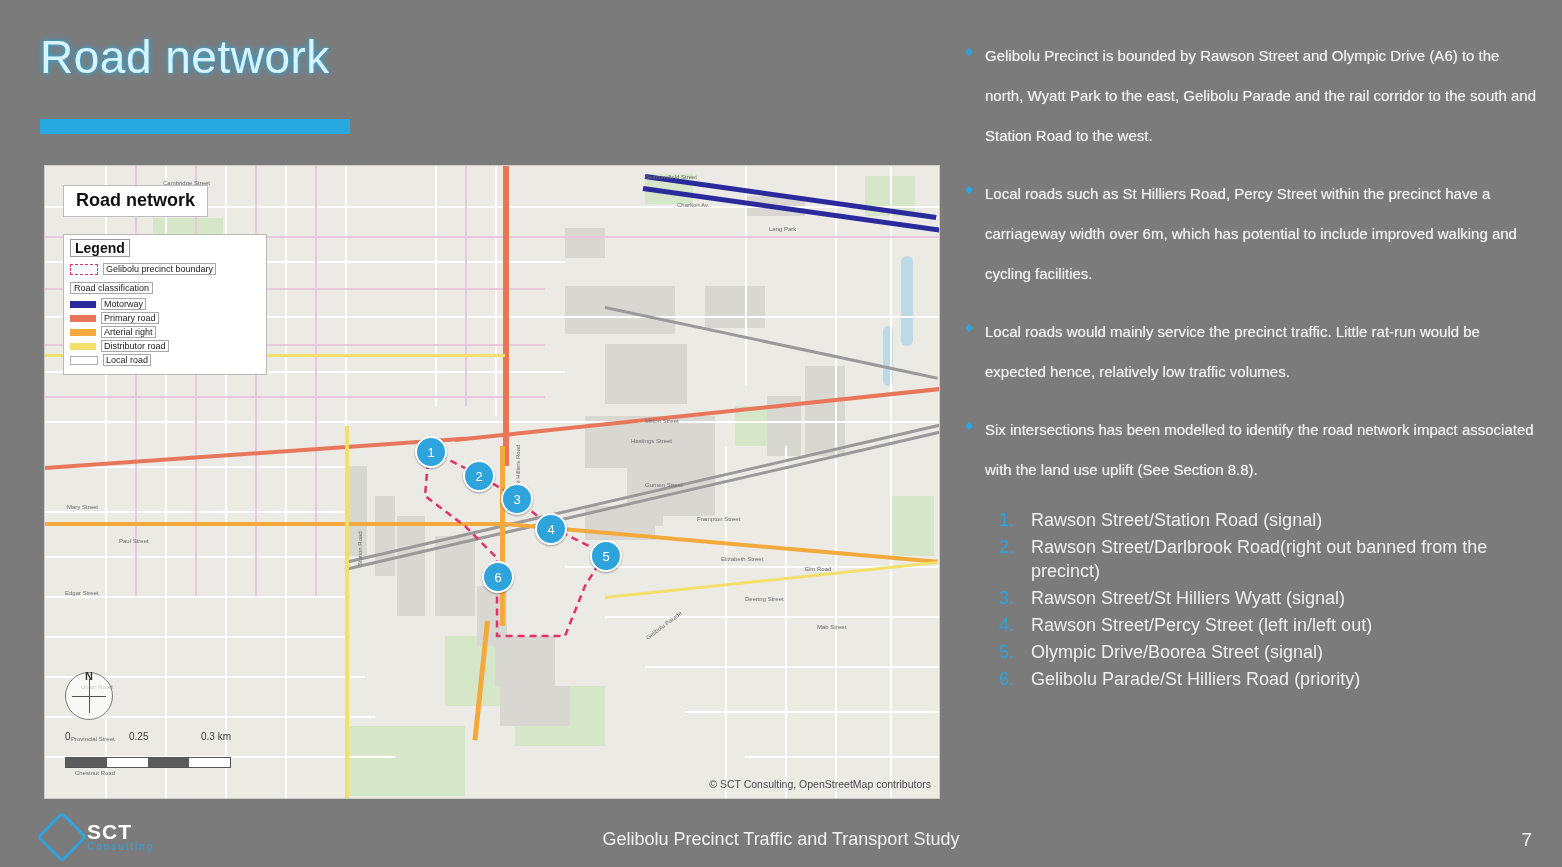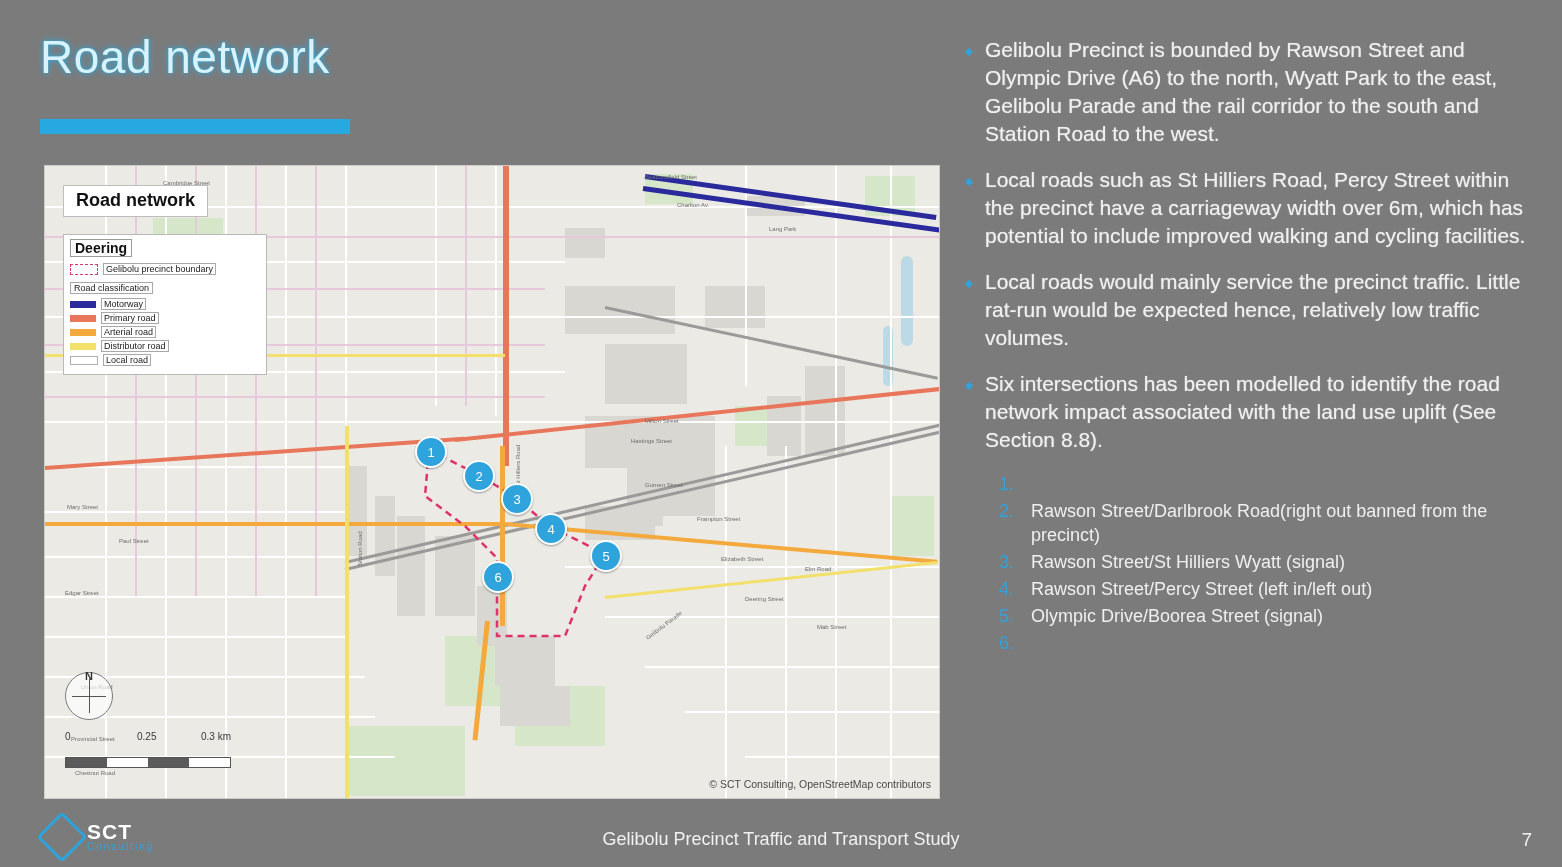--- a/index.html
+++ b/index.html
@@ -229,22 +229,22 @@
   }
   .bullet-dot {
     flex: none;
     width: 8px;
     height: 8px;
     background: #2fa3dc;
     margin-top: 12px;
     clip-path: polygon(50% 0%, 100% 50%, 50% 100%, 0% 50%);
   }
   .bullet-text {
-    font-size: 21px;
-    line-height: 28px;
+    font-size: 15px;
+    line-height: 40px;
     color: #efefef;
     text-shadow: 0 0 1px #cfcfcf;
   }
   .sublist {
     margin: 4px 0 0 34px;
   }
   .sub-item {
     display: flex;
     gap: 10px;
     font-size: 18px;
@@ -417,37 +417,37 @@
     <div class="map-label" style="left:760px;top:400px;">Elm Road</div>
     <div class="map-label" style="left:600px;top:252px;">Milton Street</div>
     <div class="map-label" style="left:772px;top:458px;">Mab Street</div>
     <div class="map-label v" style="left:470px;top:320px;">St Hilliers Road</div>
     <div class="map-label d" style="left:600px;top:470px;">Gelibolu Parade</div>
     <div class="map-label v" style="left:312px;top:400px;">Station Road</div>
 
     <div class="map-title-chip">Road network</div>
 
     <div class="legend">
-      <div class="legend-title">Deering</div>
+      <div class="legend-title">Legend</div>
       <div class="legend-row">
         <span class="legend-swatch boundary"></span>
         <span class="legend-text">Gelibolu precinct boundary</span>
       </div>
       <div class="legend-sub">Road classification</div>
       <div class="legend-row">
         <span class="legend-swatch" style="background:#2a2a9c"></span>
         <span class="legend-text">Motorway</span>
       </div>
       <div class="legend-row">
         <span class="legend-swatch" style="background:#e8765a"></span>
         <span class="legend-text">Primary road</span>
       </div>
       <div class="legend-row">
         <span class="legend-swatch" style="background:#f3a93c"></span>
-        <span class="legend-text">Arterial road</span>
+        <span class="legend-text">Arterial right</span>
       </div>
       <div class="legend-row">
         <span class="legend-swatch" style="background:#f2e06a"></span>
         <span class="legend-text">Distributor road</span>
       </div>
       <div class="legend-row">
         <span class="legend-swatch" style="background:#ffffff;border:1px solid #b0b0b0"></span>
         <span class="legend-text">Local road</span>
       </div>
     </div>
@@ -461,21 +461,21 @@
 
     <div class="compass">
       <div class="n">N</div>
       <div class="needle"></div>
       <div class="needle2"></div>
     </div>
 
     <div class="scalebar">
       <div class="scalebar-labels">
         <span style="left:0">0</span>
-        <span style="left:72px">0.25</span>
+        <span style="left:64px">0.25</span>
         <span style="left:136px">0.3 km</span>
       </div>
       <div class="scalebar-bar">
         <div class="sb-dark"></div>
           <div class="sb-light"></div>
         <div class="sb-dark"></div>
           <div class="sb-light"></div>
       </div>
     </div>
 
@@ -501,39 +501,41 @@
     </div>
 
     <div class="bullet">
       <span class="bullet-dot"></span>
       <span class="bullet-text">Six intersections has been modelled to identify the road network impact associated with the land use uplift (See Section 8.8).</span>
     </div>
 
     <div class="sublist">
       <div class="sub-item">
         <span class="sub-num">1.</span>
+        <span>Rawson Street/Station Road (signal)</span>
       </div>
       <div class="sub-item">
         <span class="sub-num">2.</span>
         <span>Rawson Street/Darlbrook Road(right out banned from the precinct)</span>
       </div>
       <div class="sub-item">
         <span class="sub-num">3.</span>
         <span>Rawson Street/St Hilliers Wyatt (signal)</span>
       </div>
       <div class="sub-item">
         <span class="sub-num">4.</span>
         <span>Rawson Street/Percy Street (left in/left out)</span>
       </div>
       <div class="sub-item">
         <span class="sub-num">5.</span>
         <span>Olympic Drive/Boorea Street (signal)</span>
       </div>
       <div class="sub-item">
         <span class="sub-num">6.</span>
+        <span>Gelibolu Parade/St Hilliers Road (priority)</span>
       </div>
     </div>
   </div>
 
   <div class="logo">
     <span class="logo-mark"></span>
     <span>
       <div class="logo-txt-main">SCT</div>
       <div class="logo-txt-sub">Consulting</div>
     </span>

